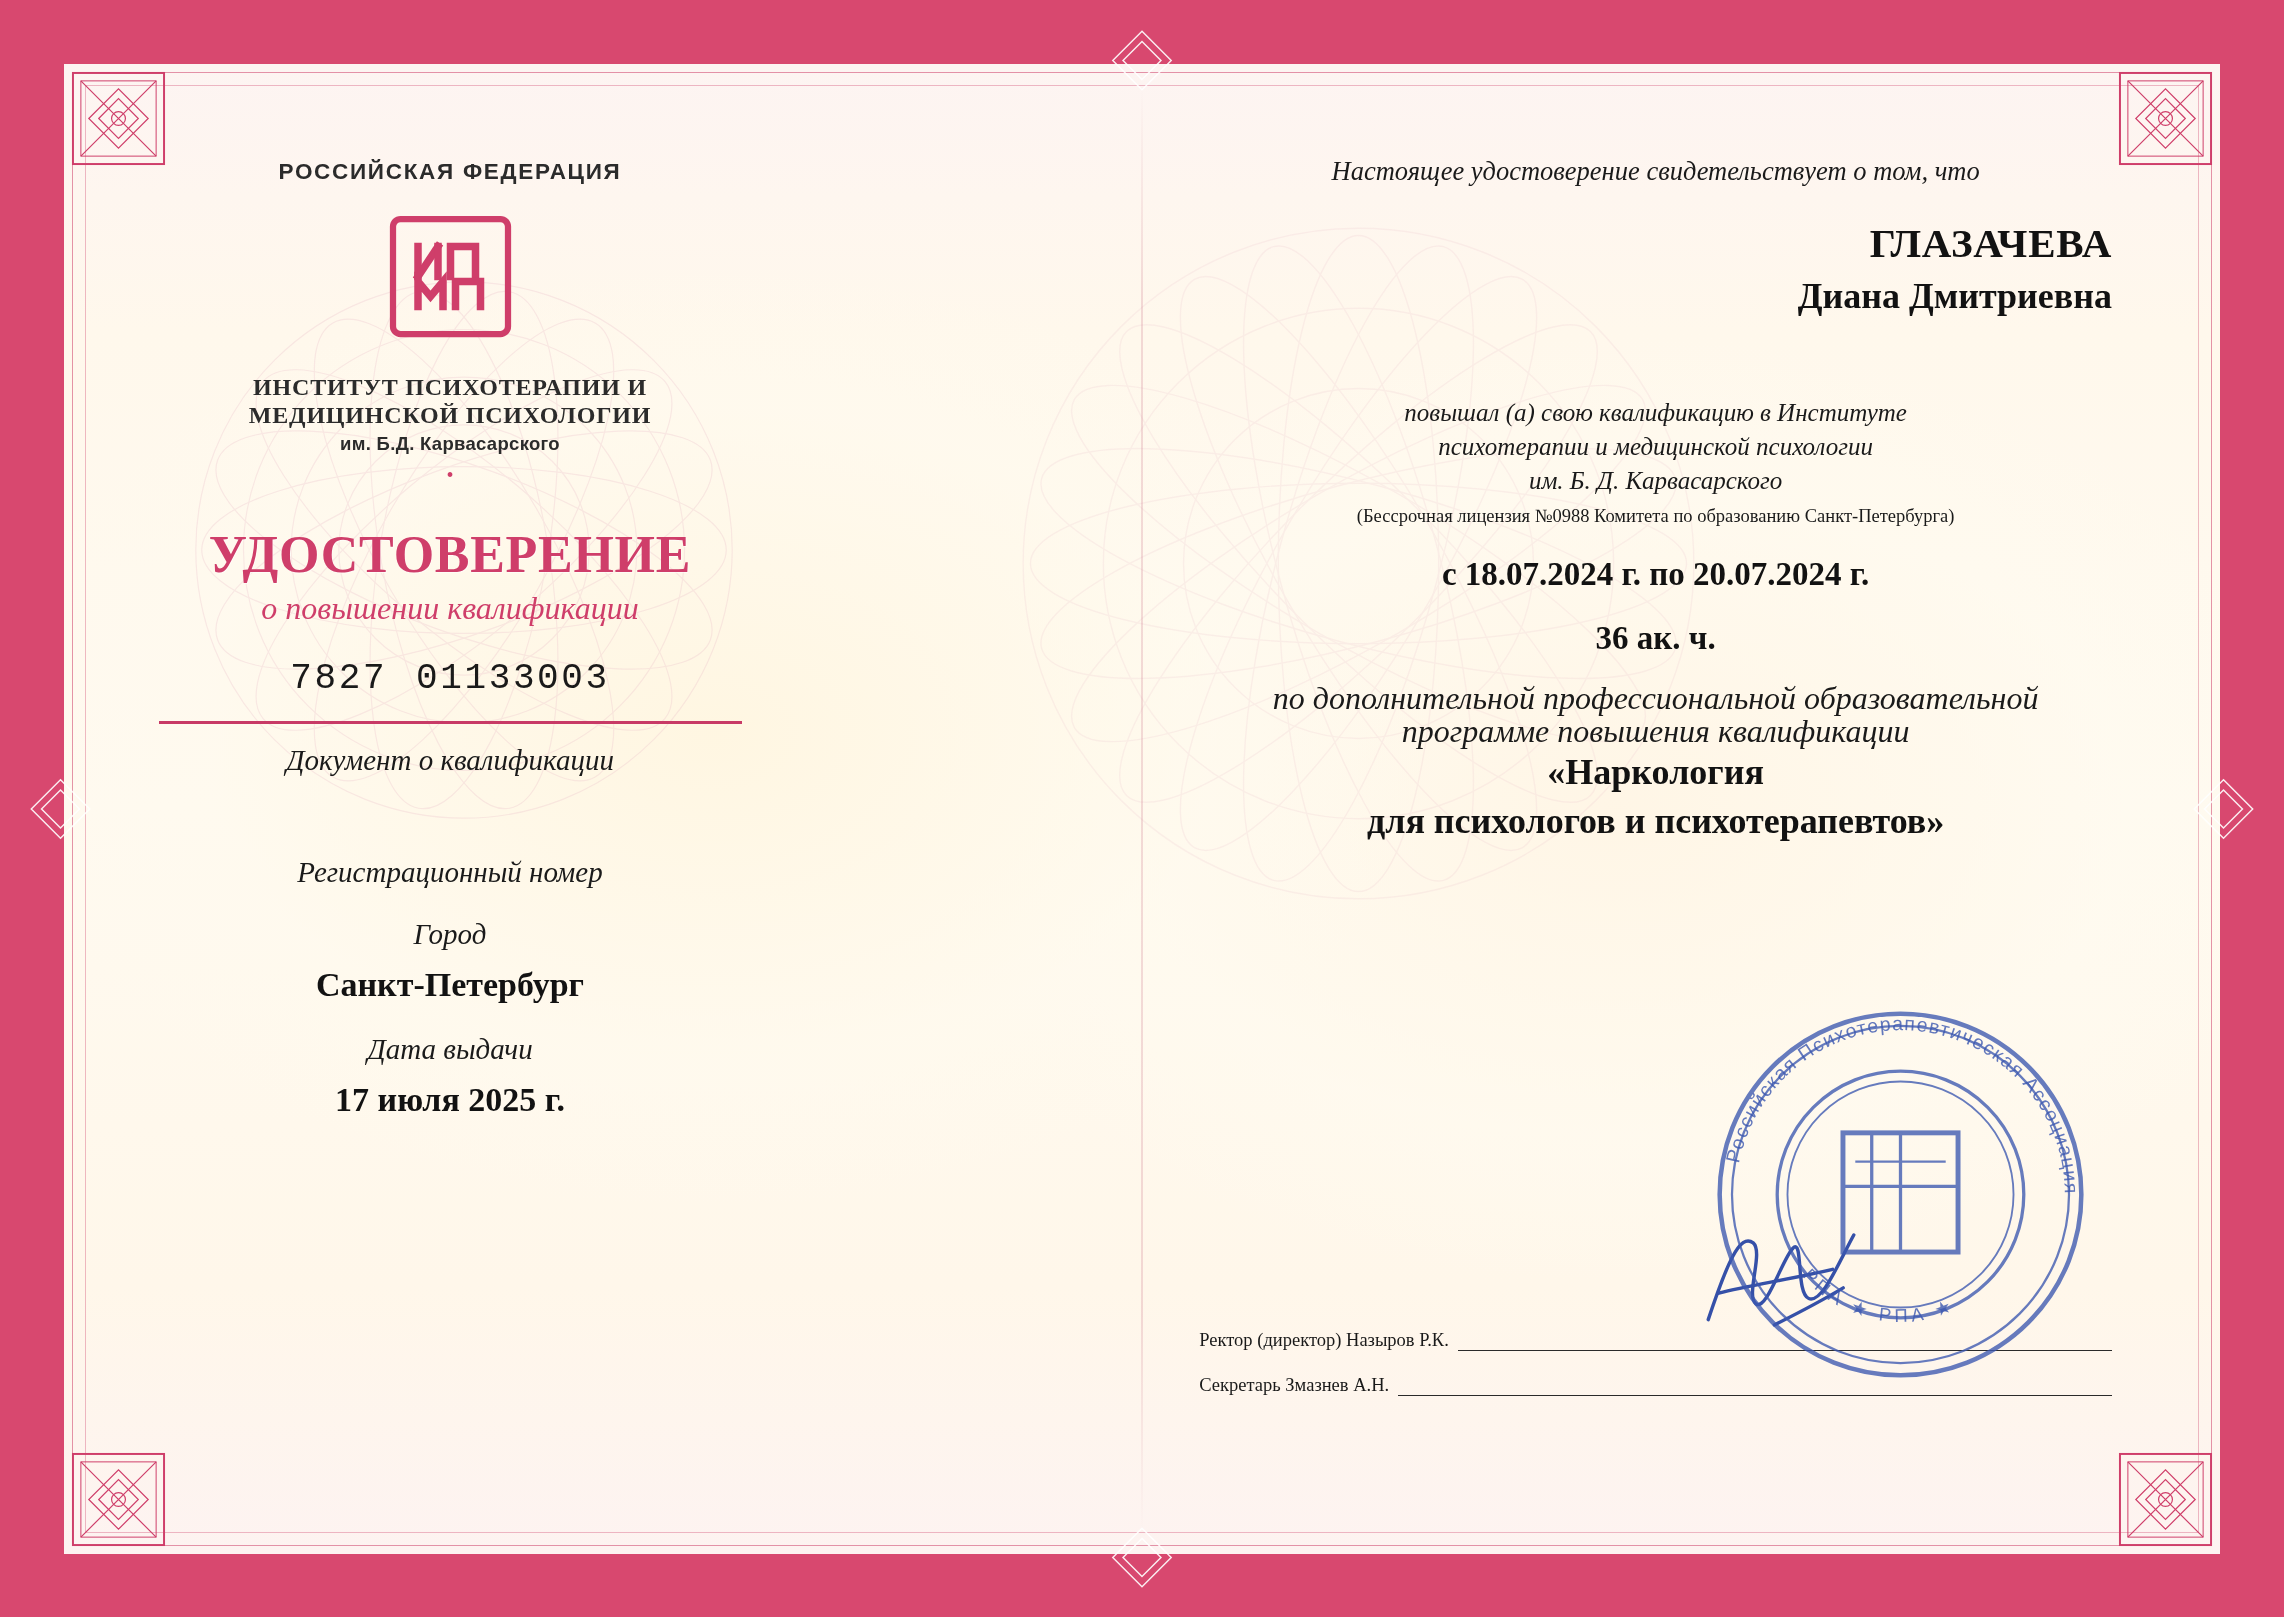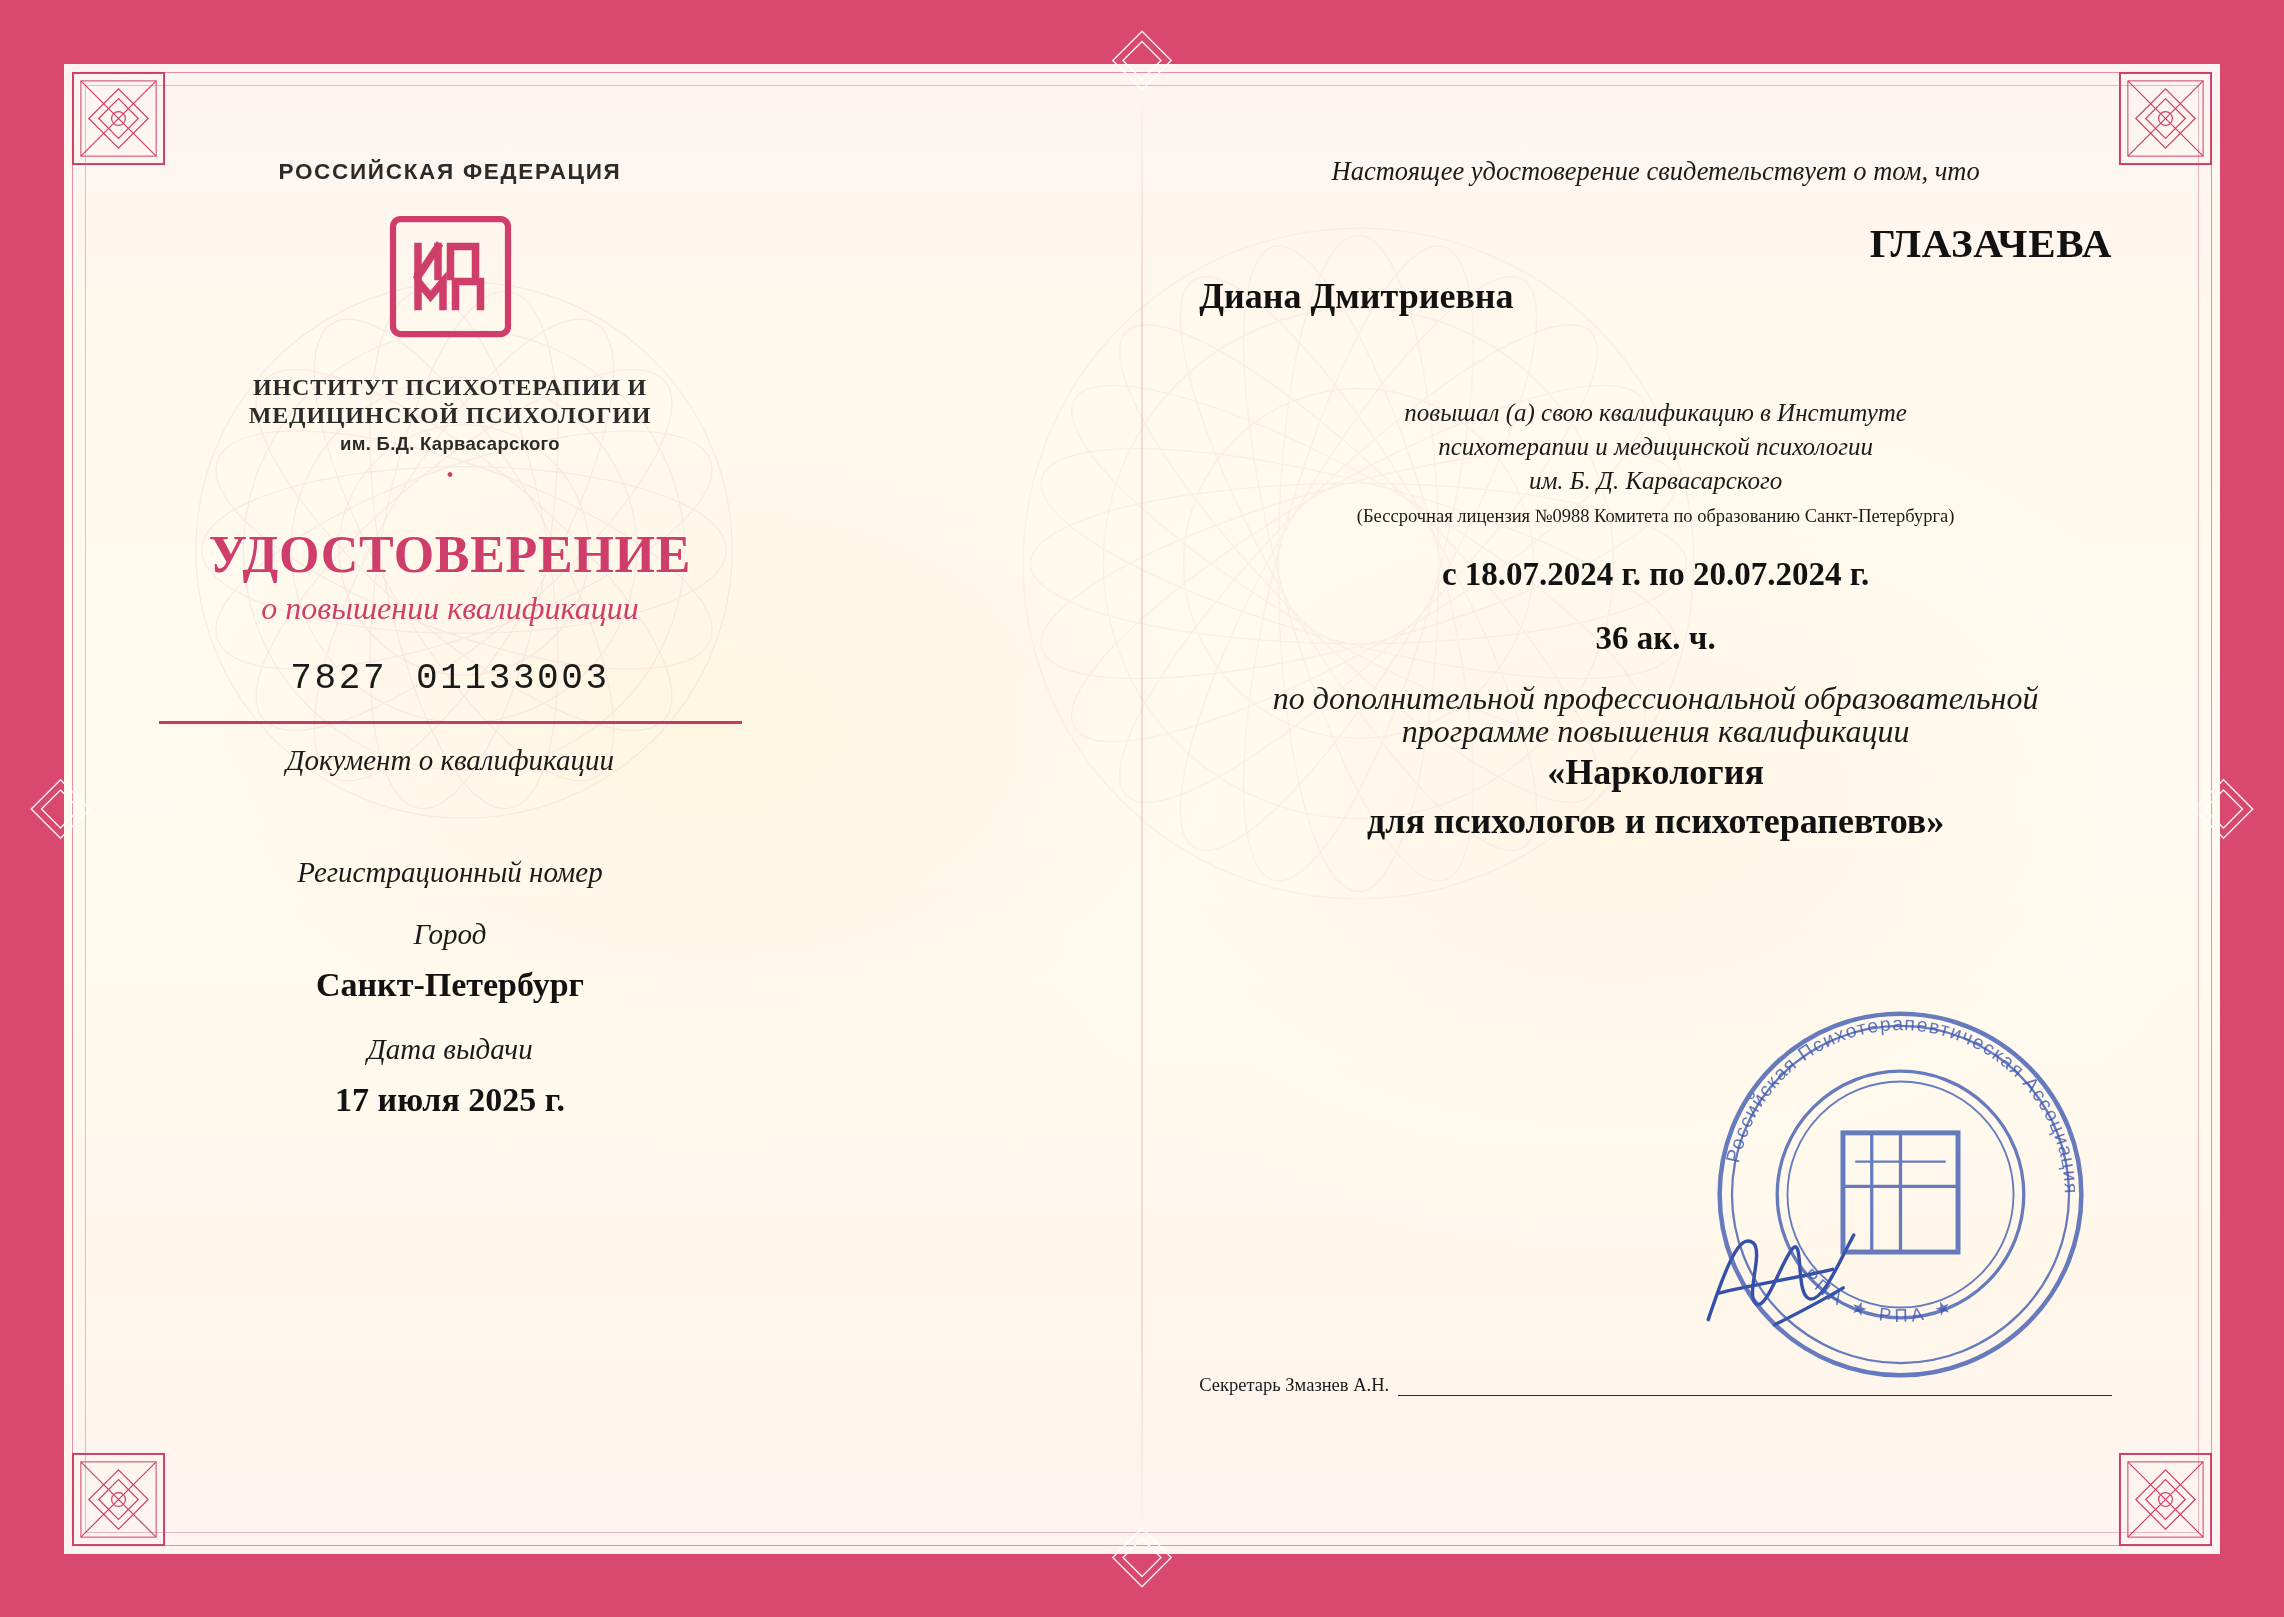--- a/index.html
+++ b/index.html
@@ -252,21 +252,21 @@
   .person-last {
     text-align: right;
     margin-top: 32px;
     font-family: "Liberation Serif", serif;
     font-weight: 700;
     font-size: 41px;
     letter-spacing: 0.7px;
     color: #121212;
   }
   .person-first {
-    text-align: left;
+    text-align: right;
     margin-top: 8px;
     font-family: "Liberation Serif", serif;
     font-weight: 700;
     font-size: 36px;
     color: #121212;
   }
   .qual-text {
     text-align: center;
     margin-top: 79px;
     font-family: "Liberation Serif", serif;
@@ -584,20 +584,24 @@
         <div>по дополнительной профессиональной образовательной</div>
         <div>программе повышения квалификации</div>
       </div>
 
       <div class="program-title">
         <div>«Наркология</div>
         <div>для психологов и психотерапевтов»</div>
       </div>
 
       <div class="signatures">
+        <div class="sig-row">
+          <span class="sig-label">Ректор (директор) Назыров Р.К.</span>
+          <span class="sig-rule"></span>
+        </div>
         <div class="sig-row">
           <span class="sig-label">Секретарь Змазнев А.Н.</span>
           <span class="sig-rule"></span>
         </div>
       </div>
 
       <div class="scribble">
         <svg viewBox="0 0 130 95">
           <g fill="none" stroke="#3550a8" stroke-width="2.6" stroke-linecap="round">
             <path d="M10 82 C 24 40, 34 16, 44 24 C 52 31, 38 64, 46 70 C 54 76, 66 36, 74 28 C 82 20, 76 62, 86 66 C 96 70, 108 40, 120 18"></path>

